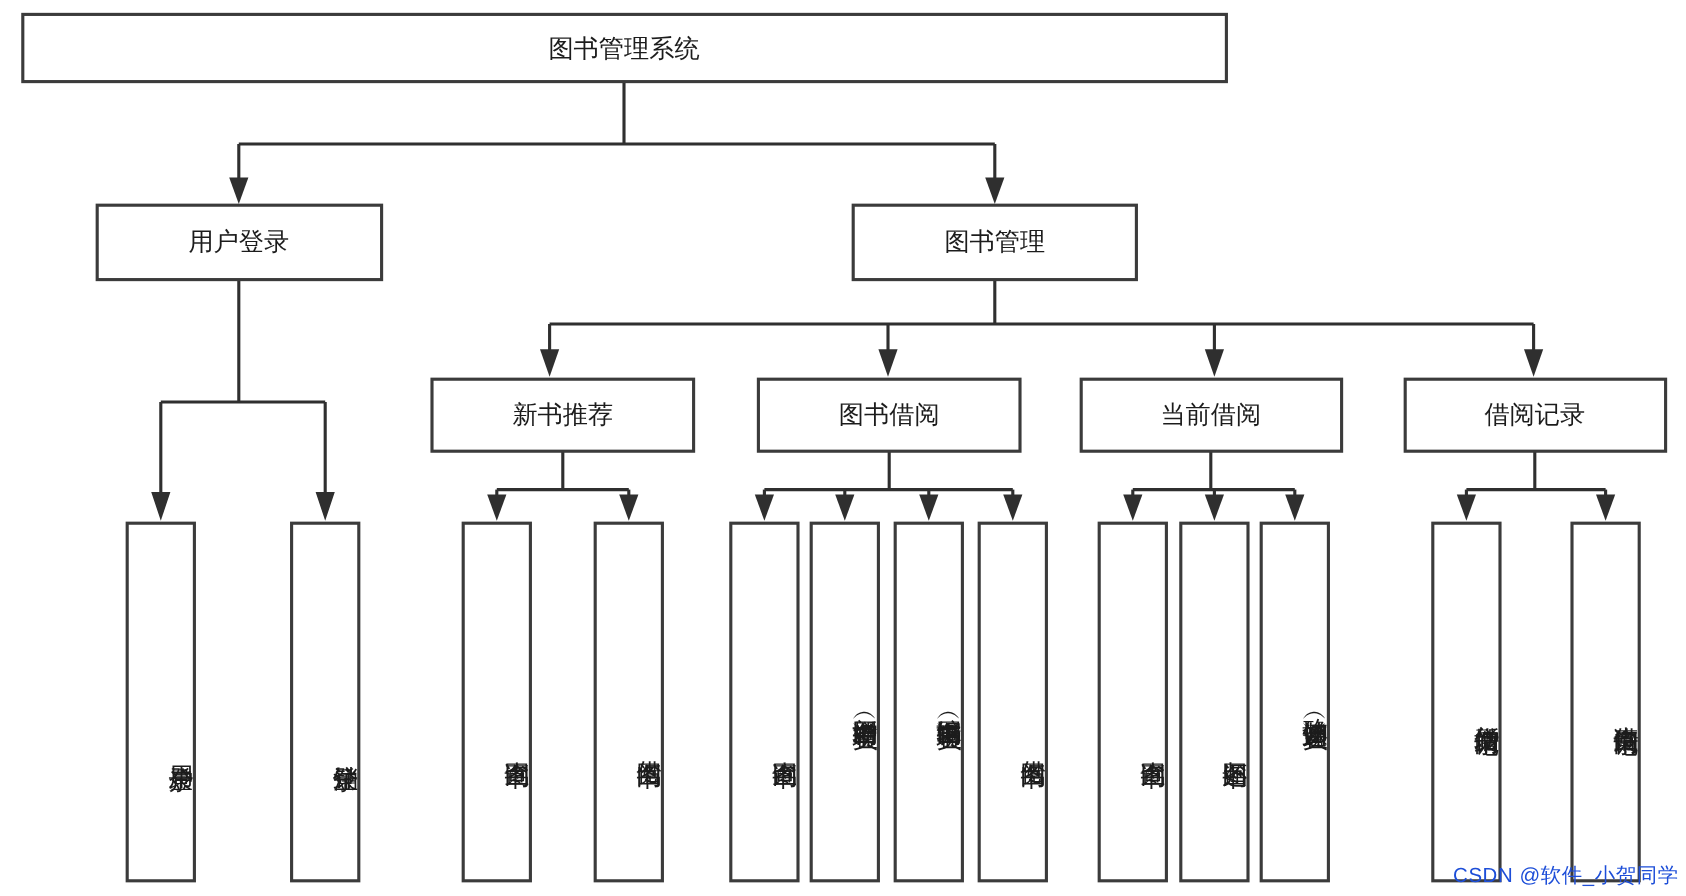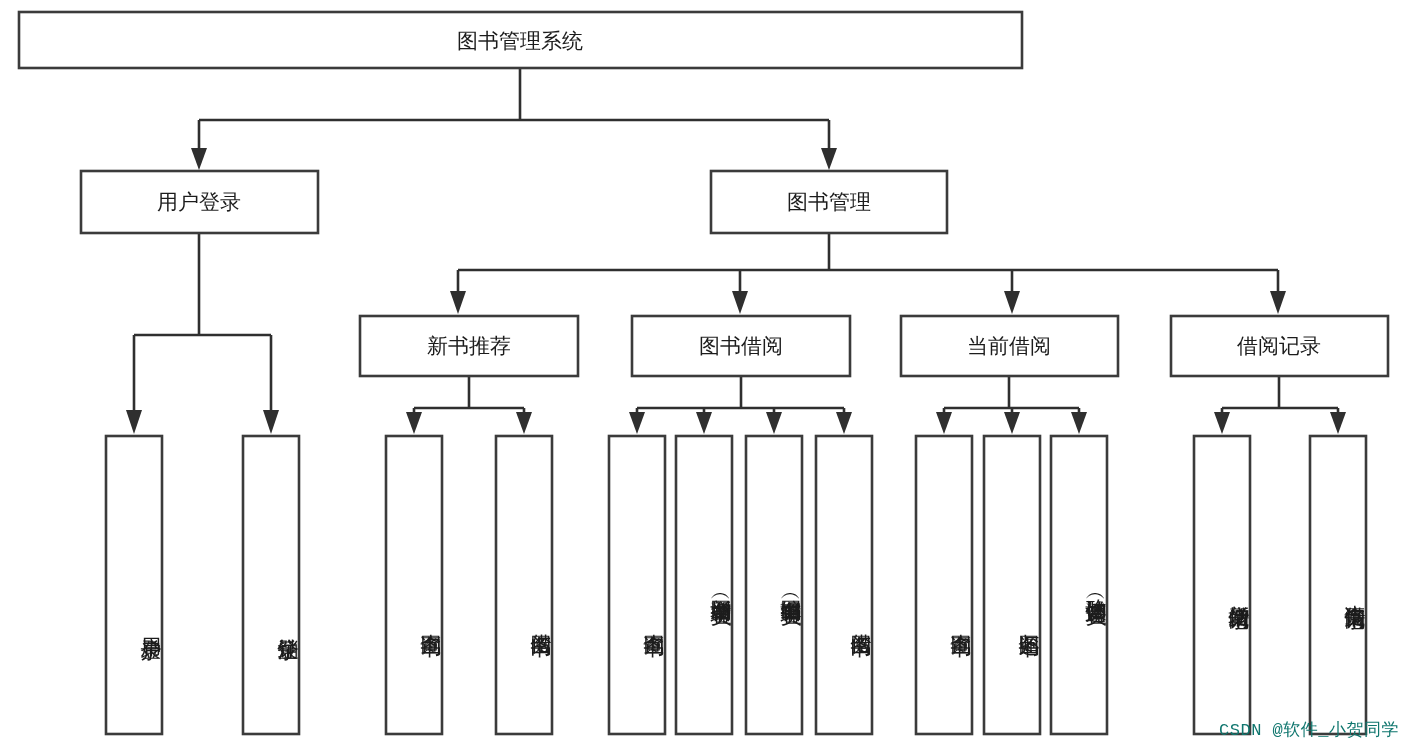--- a/index.html
+++ b/index.html
@@ -60,23 +60,23 @@
     display: flex;
     align-items: flex-start;
     justify-content: center;
     text-align: center;
     pointer-events: none;
   }
   .watermark {
     position: absolute;
     right: 6px;
     bottom: 6px;
-    font-family: Liberation Mono, monospace;
+    font-family: Liberation Sans, sans-serif;
     font-size: 17px;
-    color: #0f766e;
+    color: #1d4ed8;
     white-space: nowrap;
     letter-spacing: 0.5px;
     margin-left: 20px;
   }
 </style>
 </head>
 <body>
 
 <div id="diagram-root">
 

